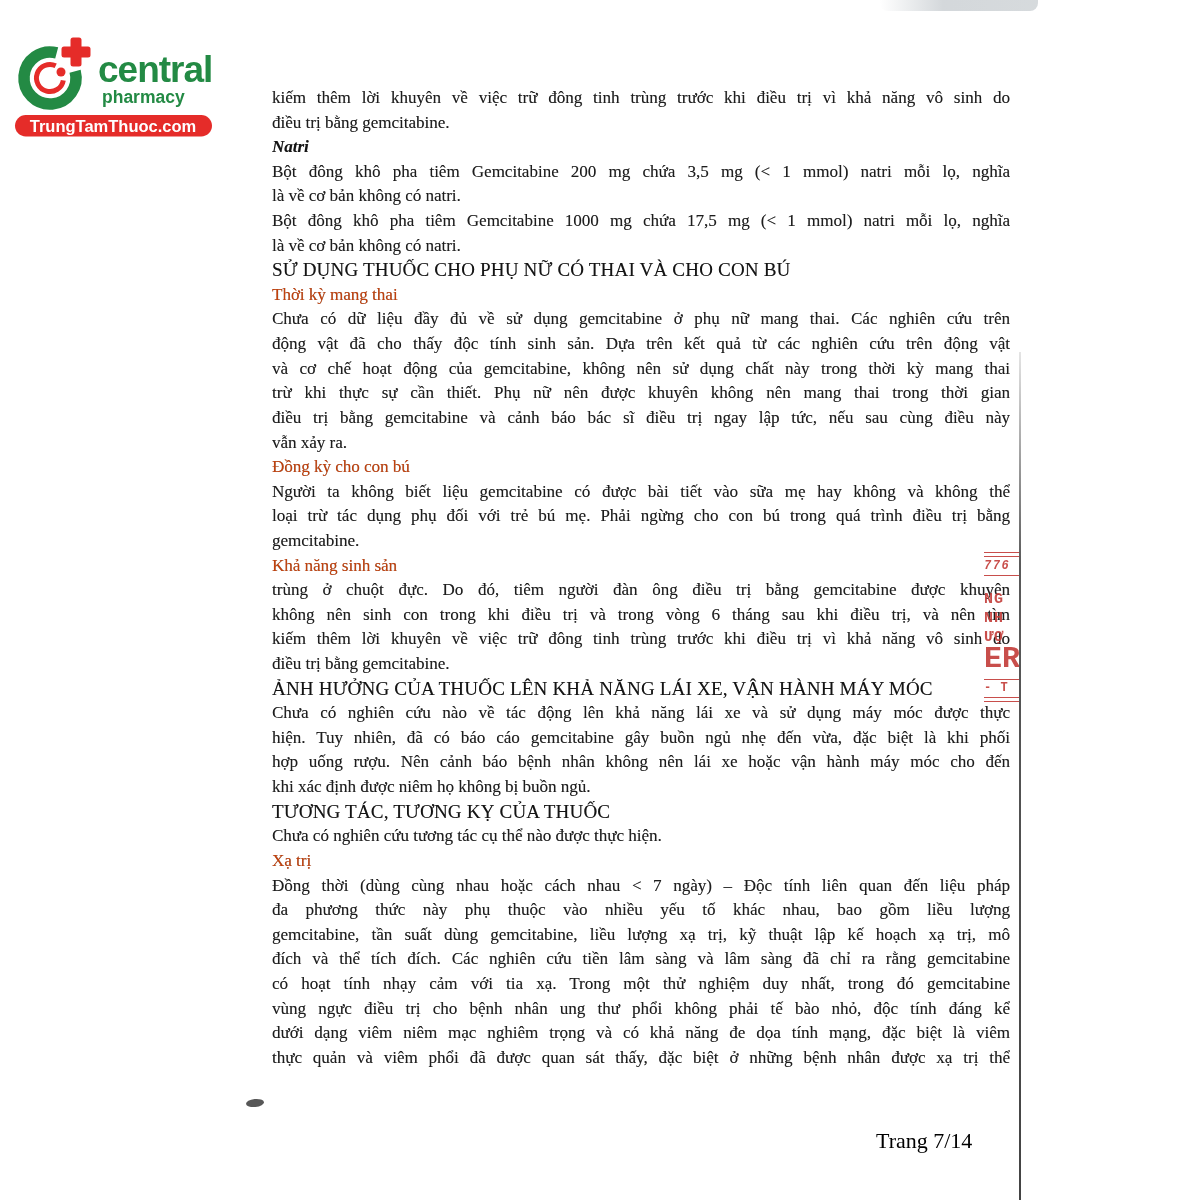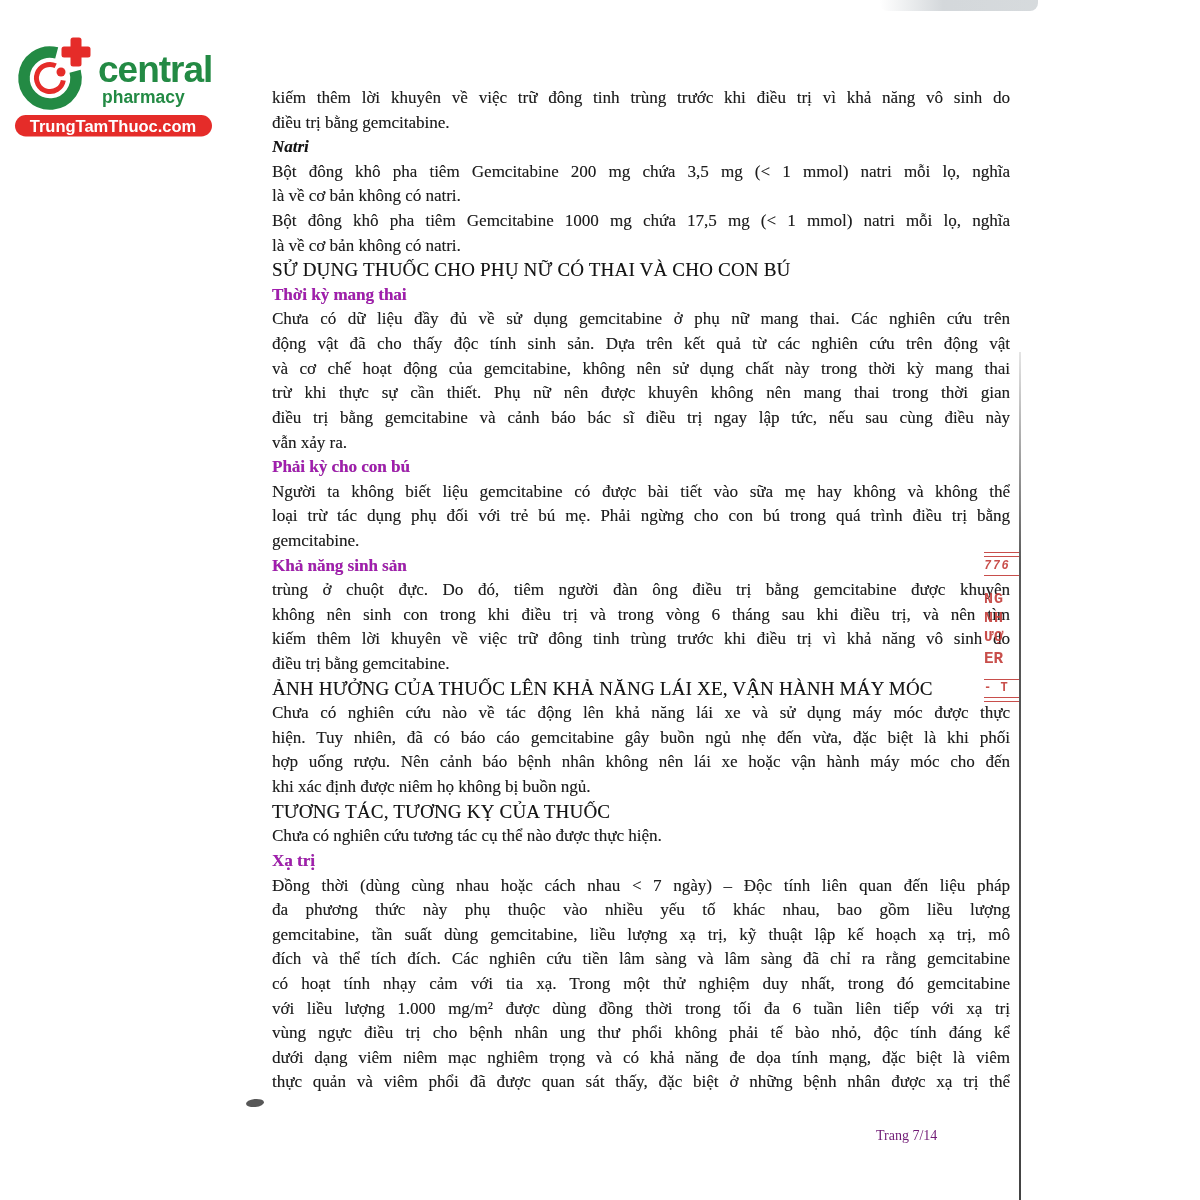--- a/index.html
+++ b/index.html
@@ -45,38 +45,38 @@
     -moz-text-align-last: justify;
   }
   .ln.h1 {
     font-weight: 400;
     font-size: 19px;
     letter-spacing: 0.2px;
     white-space: nowrap;
     color: #141414;
   }
   .ln.h2 {
-    font-weight: 700;
+    font-weight: 400;
     white-space: nowrap;
-    color: #a21caf;
+    color: #c2410c;
   }
   .ln.hi {
     font-weight: 700;
     font-style: italic;
     white-space: nowrap;
     color: #141414;
   }
 
   
   .footer {
     position: absolute;
     left: 876px; top: 1128px;
     font-family: "Liberation Serif", serif;
-    font-size: 14px;
-    color: #701a75;
+    font-size: 22px;
+    color: #000000;
   }
 
   
   .stamp {
     position: absolute;
     left: 984px; top: 550px;
     width: 36px; height: 152px;
     overflow: hidden;
     color: #c4403c;
     font-family: Liberation Mono, monospace;
@@ -97,21 +97,21 @@
     font-style: italic;
     letter-spacing: 1.5px;
     line-height: 14px;
   }
   .s-frag {
     font-size: 15px;
     line-height: 19px;
     letter-spacing: 1px;
   }
   .s-frag.big {
-    font-size: 16px;
+    font-size: 30px;
     line-height: 25px;
     letter-spacing: 0;
   }
   .s-frag.small {
     font-size: 12px;
     line-height: 13px;
   }
   .s-gap { height: 12px; }
   .s-gap.sm { height: 5px; }
 
@@ -176,21 +176,21 @@
       <div class="ln j">Bột đông khô pha tiêm Gemcitabine 1000 mg chứa 17,5 mg (&lt; 1 mmol) natri mỗi lọ, nghĩa</div>
       <div class="ln">là về cơ bản không có natri.</div>
       <div class="ln h1">SỬ DỤNG THUỐC CHO PHỤ NỮ CÓ THAI VÀ CHO CON BÚ</div>
       <div class="ln h2">Thời kỳ mang thai</div>
       <div class="ln j">Chưa có dữ liệu đầy đủ về sử dụng gemcitabine ở phụ nữ mang thai. Các nghiên cứu trên</div>
       <div class="ln j">động vật đã cho thấy độc tính sinh sản. Dựa trên kết quả từ các nghiên cứu trên động vật</div>
       <div class="ln j">và cơ chế hoạt động của gemcitabine, không nên sử dụng chất này trong thời kỳ mang thai</div>
       <div class="ln j">trừ khi thực sự cần thiết. Phụ nữ nên được khuyên không nên mang thai trong thời gian</div>
       <div class="ln j">điều trị bằng gemcitabine và cảnh báo bác sĩ điều trị ngay lập tức, nếu sau cùng điều này</div>
       <div class="ln">vẫn xảy ra.</div>
-      <div class="ln h2">Phải kỳ cho con bú</div>
+      <div class="ln h2">Đồng kỳ cho con bú</div>
       <div class="ln j">Người ta không biết liệu gemcitabine có được bài tiết vào sữa mẹ hay không và không thể</div>
       <div class="ln j">loại trừ tác dụng phụ đối với trẻ bú mẹ. Phải ngừng cho con bú trong quá trình điều trị bằng</div>
       <div class="ln">gemcitabine.</div>
       <div class="ln h2">Khả năng sinh sản</div>
       <div class="ln j">trùng ở chuột đực. Do đó, tiêm người đàn ông điều trị bằng gemcitabine được khuyên</div>
       <div class="ln j">không nên sinh con trong khi điều trị và trong vòng 6 tháng sau khi điều trị, và nên tìm</div>
       <div class="ln j">kiếm thêm lời khuyên về việc trữ đông tinh trùng trước khi điều trị vì khả năng vô sinh do</div>
       <div class="ln">điều trị bằng gemcitabine.</div>
       <div class="ln h1">ẢNH HƯỞNG CỦA THUỐC LÊN KHẢ NĂNG LÁI XE, VẬN HÀNH MÁY MÓC</div>
       <div class="ln j">Chưa có nghiên cứu nào về tác động lên khả năng lái xe và sử dụng máy móc được thực</div>
@@ -198,21 +198,20 @@
       <div class="ln j">hợp uống rượu. Nên cảnh báo bệnh nhân không nên lái xe hoặc vận hành máy móc cho đến</div>
       <div class="ln">khi xác định được niêm họ không bị buồn ngủ.</div>
       <div class="ln h1">TƯƠNG TÁC, TƯƠNG KỴ CỦA THUỐC</div>
       <div class="ln">Chưa có nghiên cứu tương tác cụ thể nào được thực hiện.</div>
       <div class="ln h2">Xạ trị</div>
       <div class="ln j">Đồng thời (dùng cùng nhau hoặc cách nhau &lt; 7 ngày) – Độc tính liên quan đến liệu pháp</div>
       <div class="ln j">đa phương thức này phụ thuộc vào nhiều yếu tố khác nhau, bao gồm liều lượng</div>
       <div class="ln j">gemcitabine, tần suất dùng gemcitabine, liều lượng xạ trị, kỹ thuật lập kế hoạch xạ trị, mô</div>
       <div class="ln j">đích và thể tích đích. Các nghiên cứu tiền lâm sàng và lâm sàng đã chỉ ra rằng gemcitabine</div>
       <div class="ln j">có hoạt tính nhạy cảm với tia xạ. Trong một thử nghiệm duy nhất, trong đó gemcitabine</div>
-      <div class="ln j">với liều lượng 1.000 mg/m² được dùng đồng thời trong tối đa 6 tuần liên tiếp với xạ trị</div>
       <div class="ln j">vùng ngực điều trị cho bệnh nhân ung thư phổi không phải tế bào nhỏ, độc tính đáng kể</div>
       <div class="ln j">dưới dạng viêm niêm mạc nghiêm trọng và có khả năng đe dọa tính mạng, đặc biệt là viêm</div>
       <div class="ln j">thực quản và viêm phổi đã được quan sát thấy, đặc biệt ở những bệnh nhân được xạ trị thể</div>
     </div>
 
   <div class="stamp">
     <div class="s-rule dbl"></div>
     <div class="s-num">776</div>
     <div class="s-rule"></div>
     <div class="s-gap"></div>

